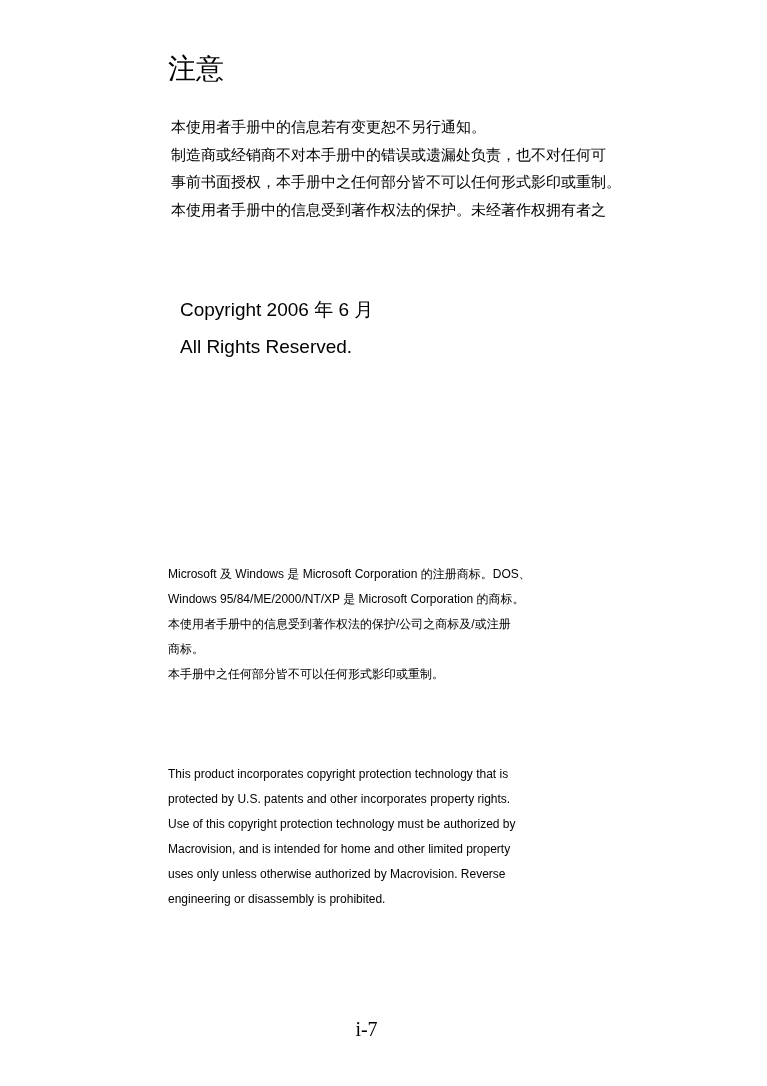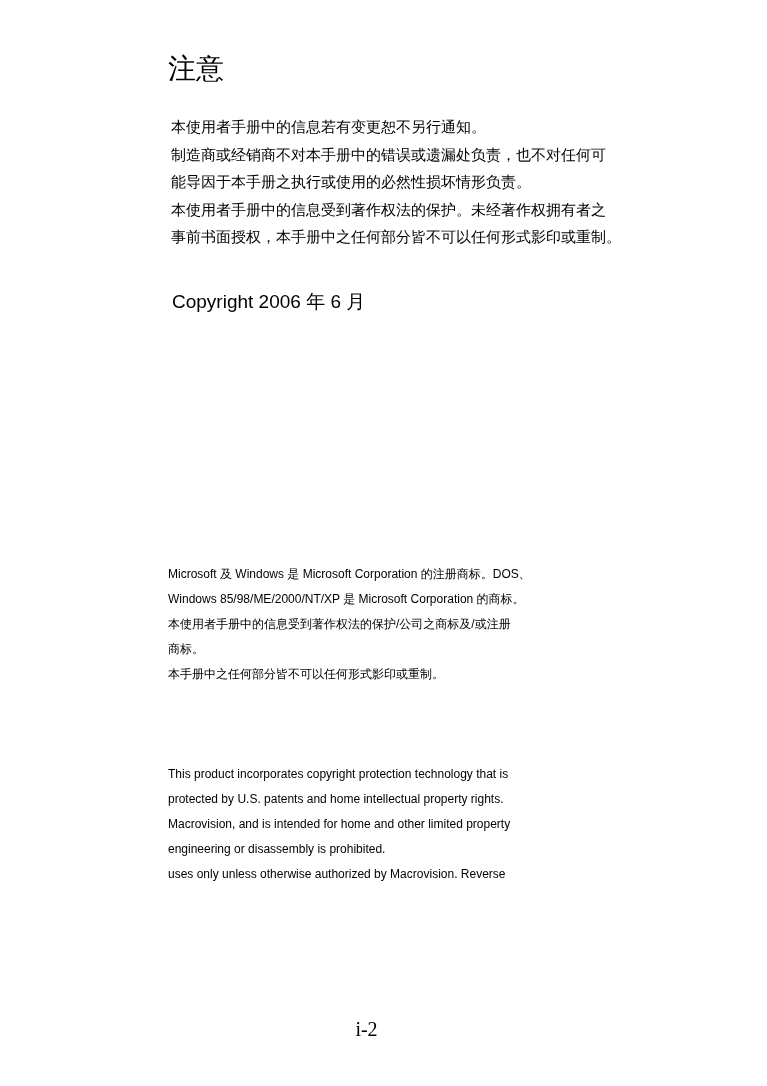--- a/index.html
+++ b/index.html
@@ -10,60 +10,61 @@
       top: 50px; font-family: "DejaVu Serif", serif; font-size: 28px; line-height: 38px; font-weight: normal;
     }
     .cn {
       font-family: "DejaVu Serif", serif; font-size: 15px; line-height: 24.5px;
     }
     .cn p { margin: 3px; }
     .notice { top: 112px; }
     .copyright {
       top: 285px; font-family: "Liberation Sans", sans-serif; font-size: 19px; line-height: 25px;
     }
-    .copyright p { margin: 4px; }
+    .copyright p { margin: 12px; }
     .mixed { font-family: "Liberation Sans", sans-serif; font-size: 12px; line-height: 25px; }
     .mixed p { margin: 0; }
     .trademark { top: 562px; }
     .macrovision { top: 762px; width: 500px; }
     .footer {
       position: absolute; top: 1018px; left: 0; width: 733px; text-align: center;
       font-family: "Liberation Serif", serif; font-size: 20px;
     }
   </style>
 </head>
 <body>
 
 <div class="page">
 
   <div class="block title">注意</div>
 
   <div class="block cn notice">
     <p>本使用者手册中的信息若有变更恕不另行通知。</p>
     <p>制造商或经销商不对本手册中的错误或遗漏处负责，也不对任何可</p>
-    <p>能导因于本手册之执行或使用的必然性损坏情形负责。</p>
+    <p>事前书面授权，本手册中之任何部分皆不可以任何形式影印或重制。</p>
     <p>本使用者手册中的信息受到著作权法的保护。未经著作权拥有者之</p>
-    <p>事前书面授权，本手册中之任何部分皆不可以任何形式影印或重制。</p>
   </div>
 
   <div class="block copyright">
     <p>Copyright 2006 年 6 月</p>
+    <p>All Rights Reserved.</p>
   </div>
 
   <div class="block mixed trademark">
     <p>Microsoft 及 Windows 是 Microsoft Corporation 的注册商标。DOS、</p>
-    <p>Windows 85/98/ME/2000/NT/XP 是 Microsoft Corporation 的商标。</p>
+    <p>Windows 95/84/ME/2000/NT/XP 是 Microsoft Corporation 的商标。</p>
     <p class="cnline">本使用者手册中的信息受到著作权法的保护/公司之商标及/或注册</p>
     <p>商标。</p>
     <p>本手册中之任何部分皆不可以任何形式影印或重制。</p>
   </div>
 
   <div class="block mixed macrovision">
     <p>This product incorporates copyright protection technology that is</p>
-    <p>protected by U.S. patents and home intellectual property rights.</p>
+    <p>protected by U.S. patents and other incorporates property rights.</p>
+    <p>Use of this copyright protection technology must be authorized by</p>
     <p>Macrovision, and is intended for home and other limited property</p>
+    <p>uses only unless otherwise authorized by Macrovision. Reverse</p>
     <p>engineering or disassembly is prohibited.</p>
-    <p>uses only unless otherwise authorized by Macrovision. Reverse</p>
   </div>
 
-  <div class="footer">i-2</div>
+  <div class="footer">i-7</div>
 
 </div>
 
 </body></html>

